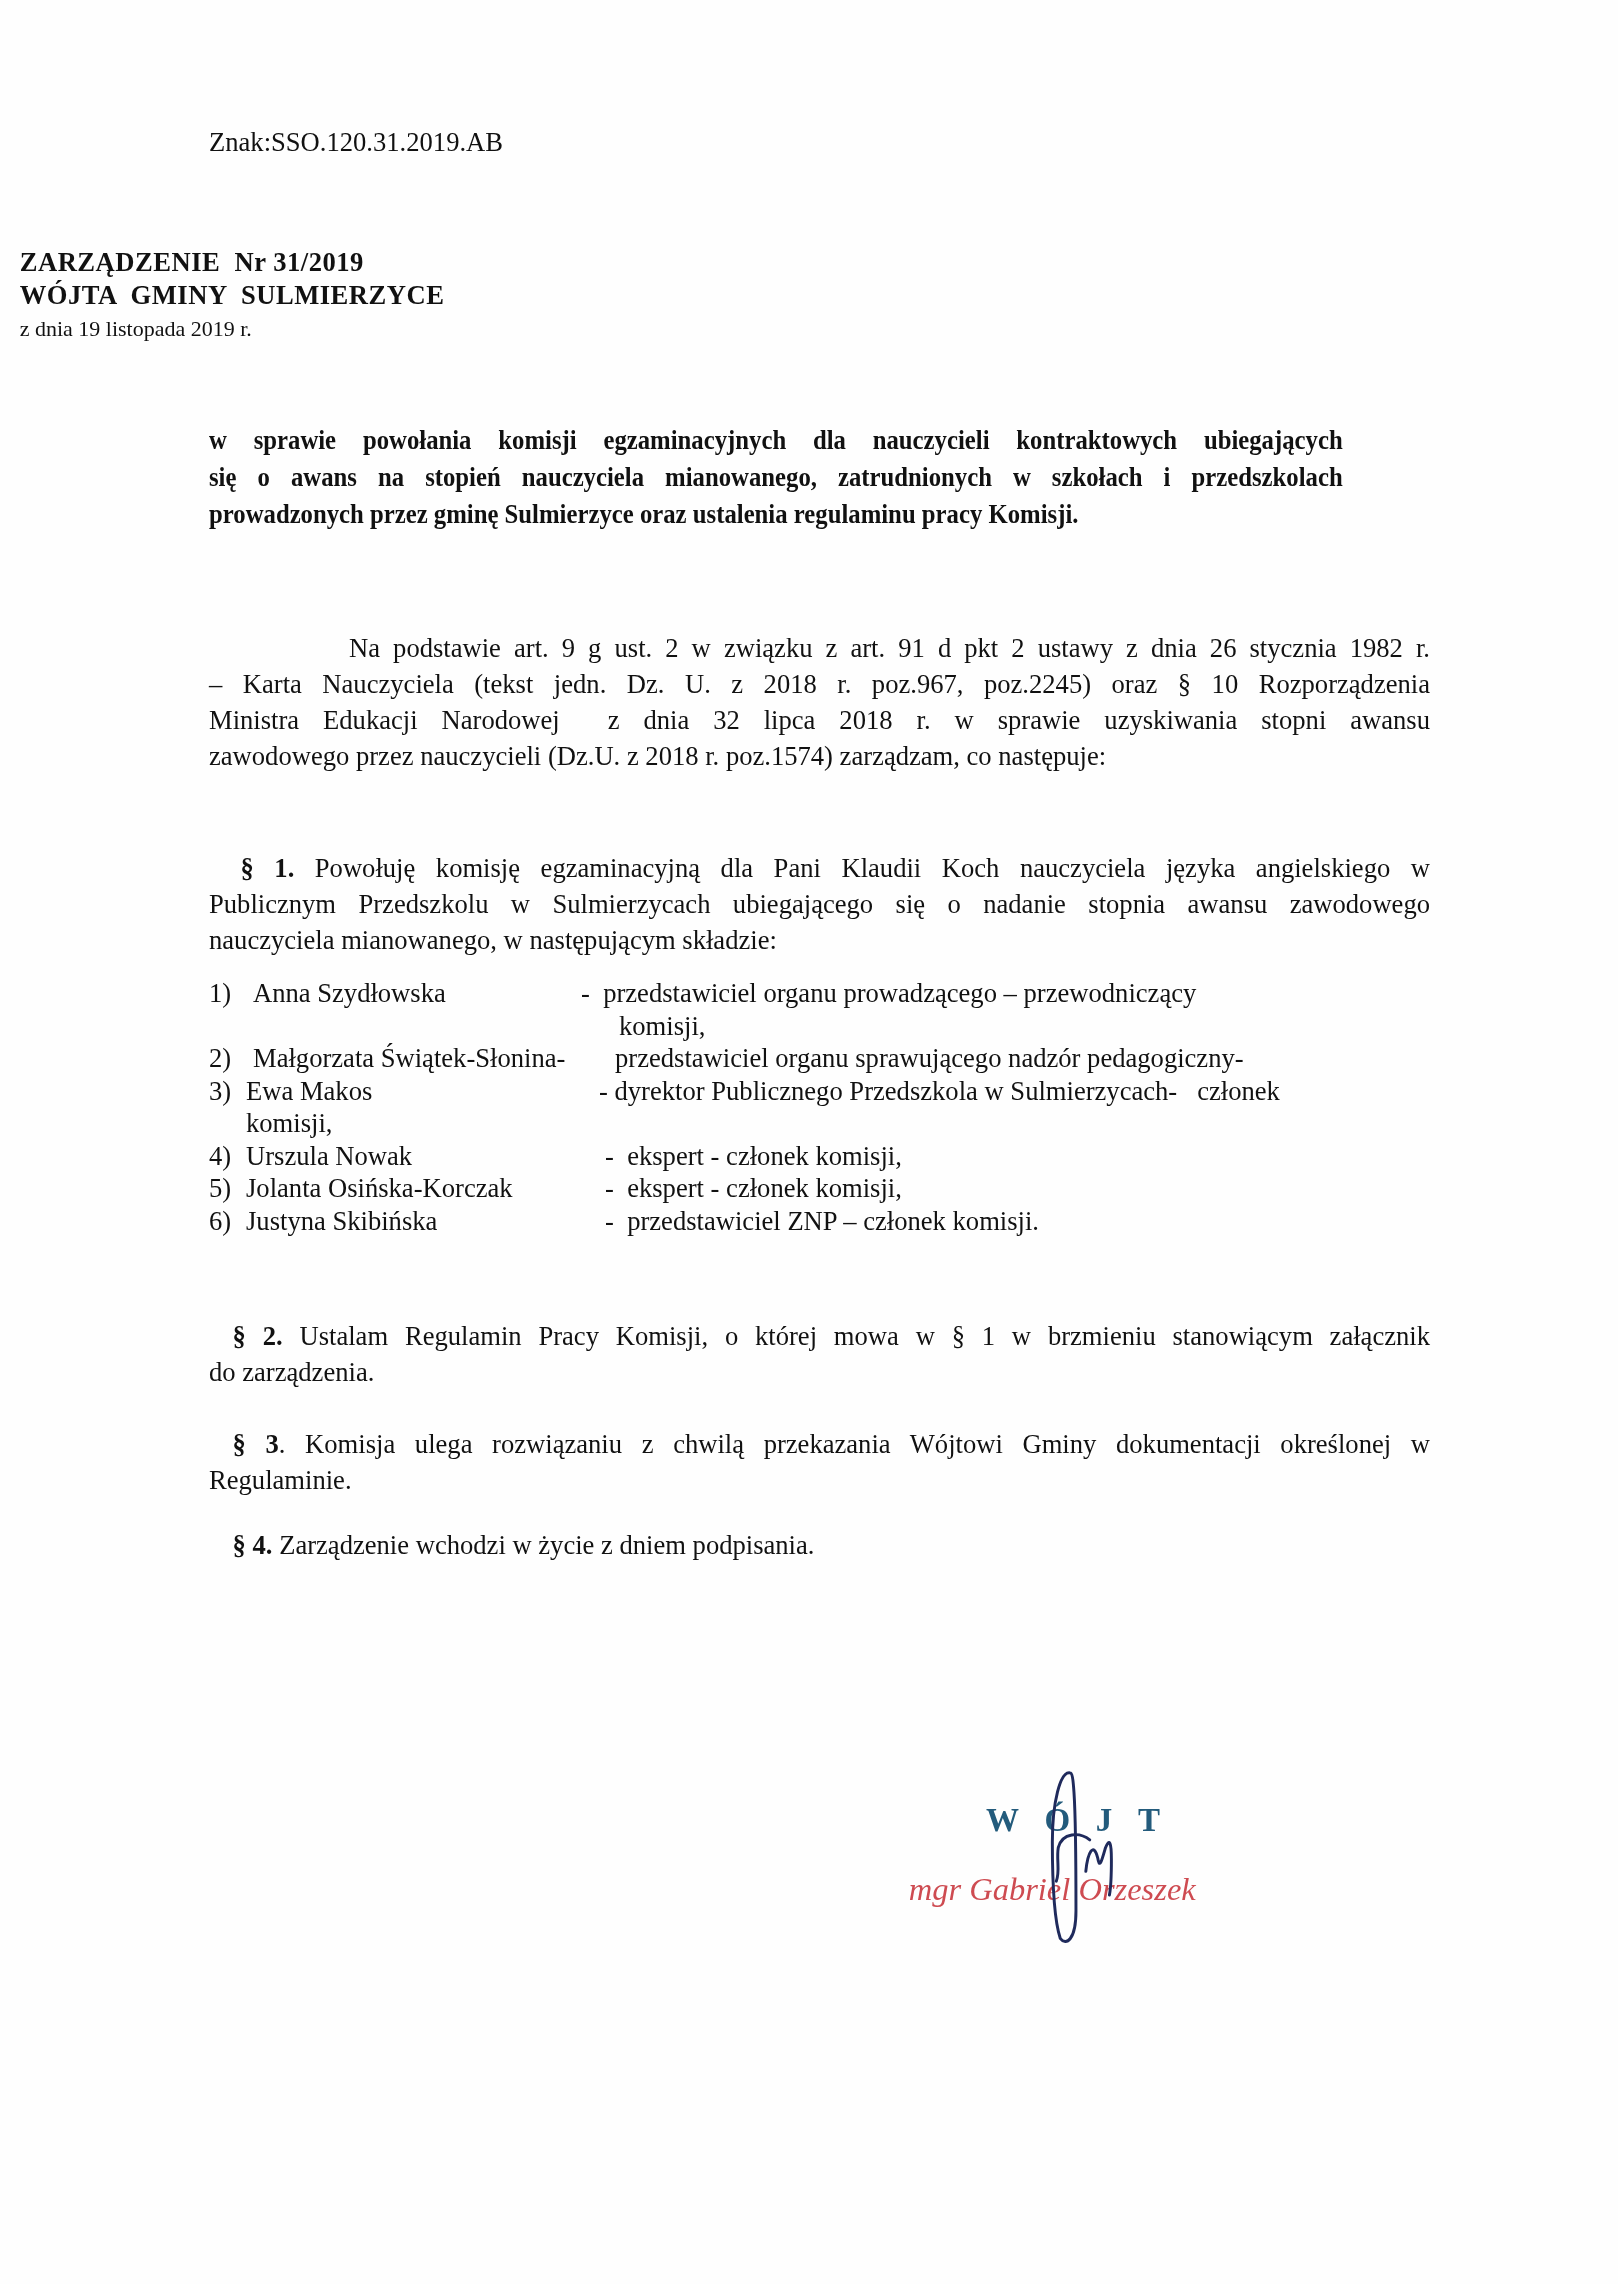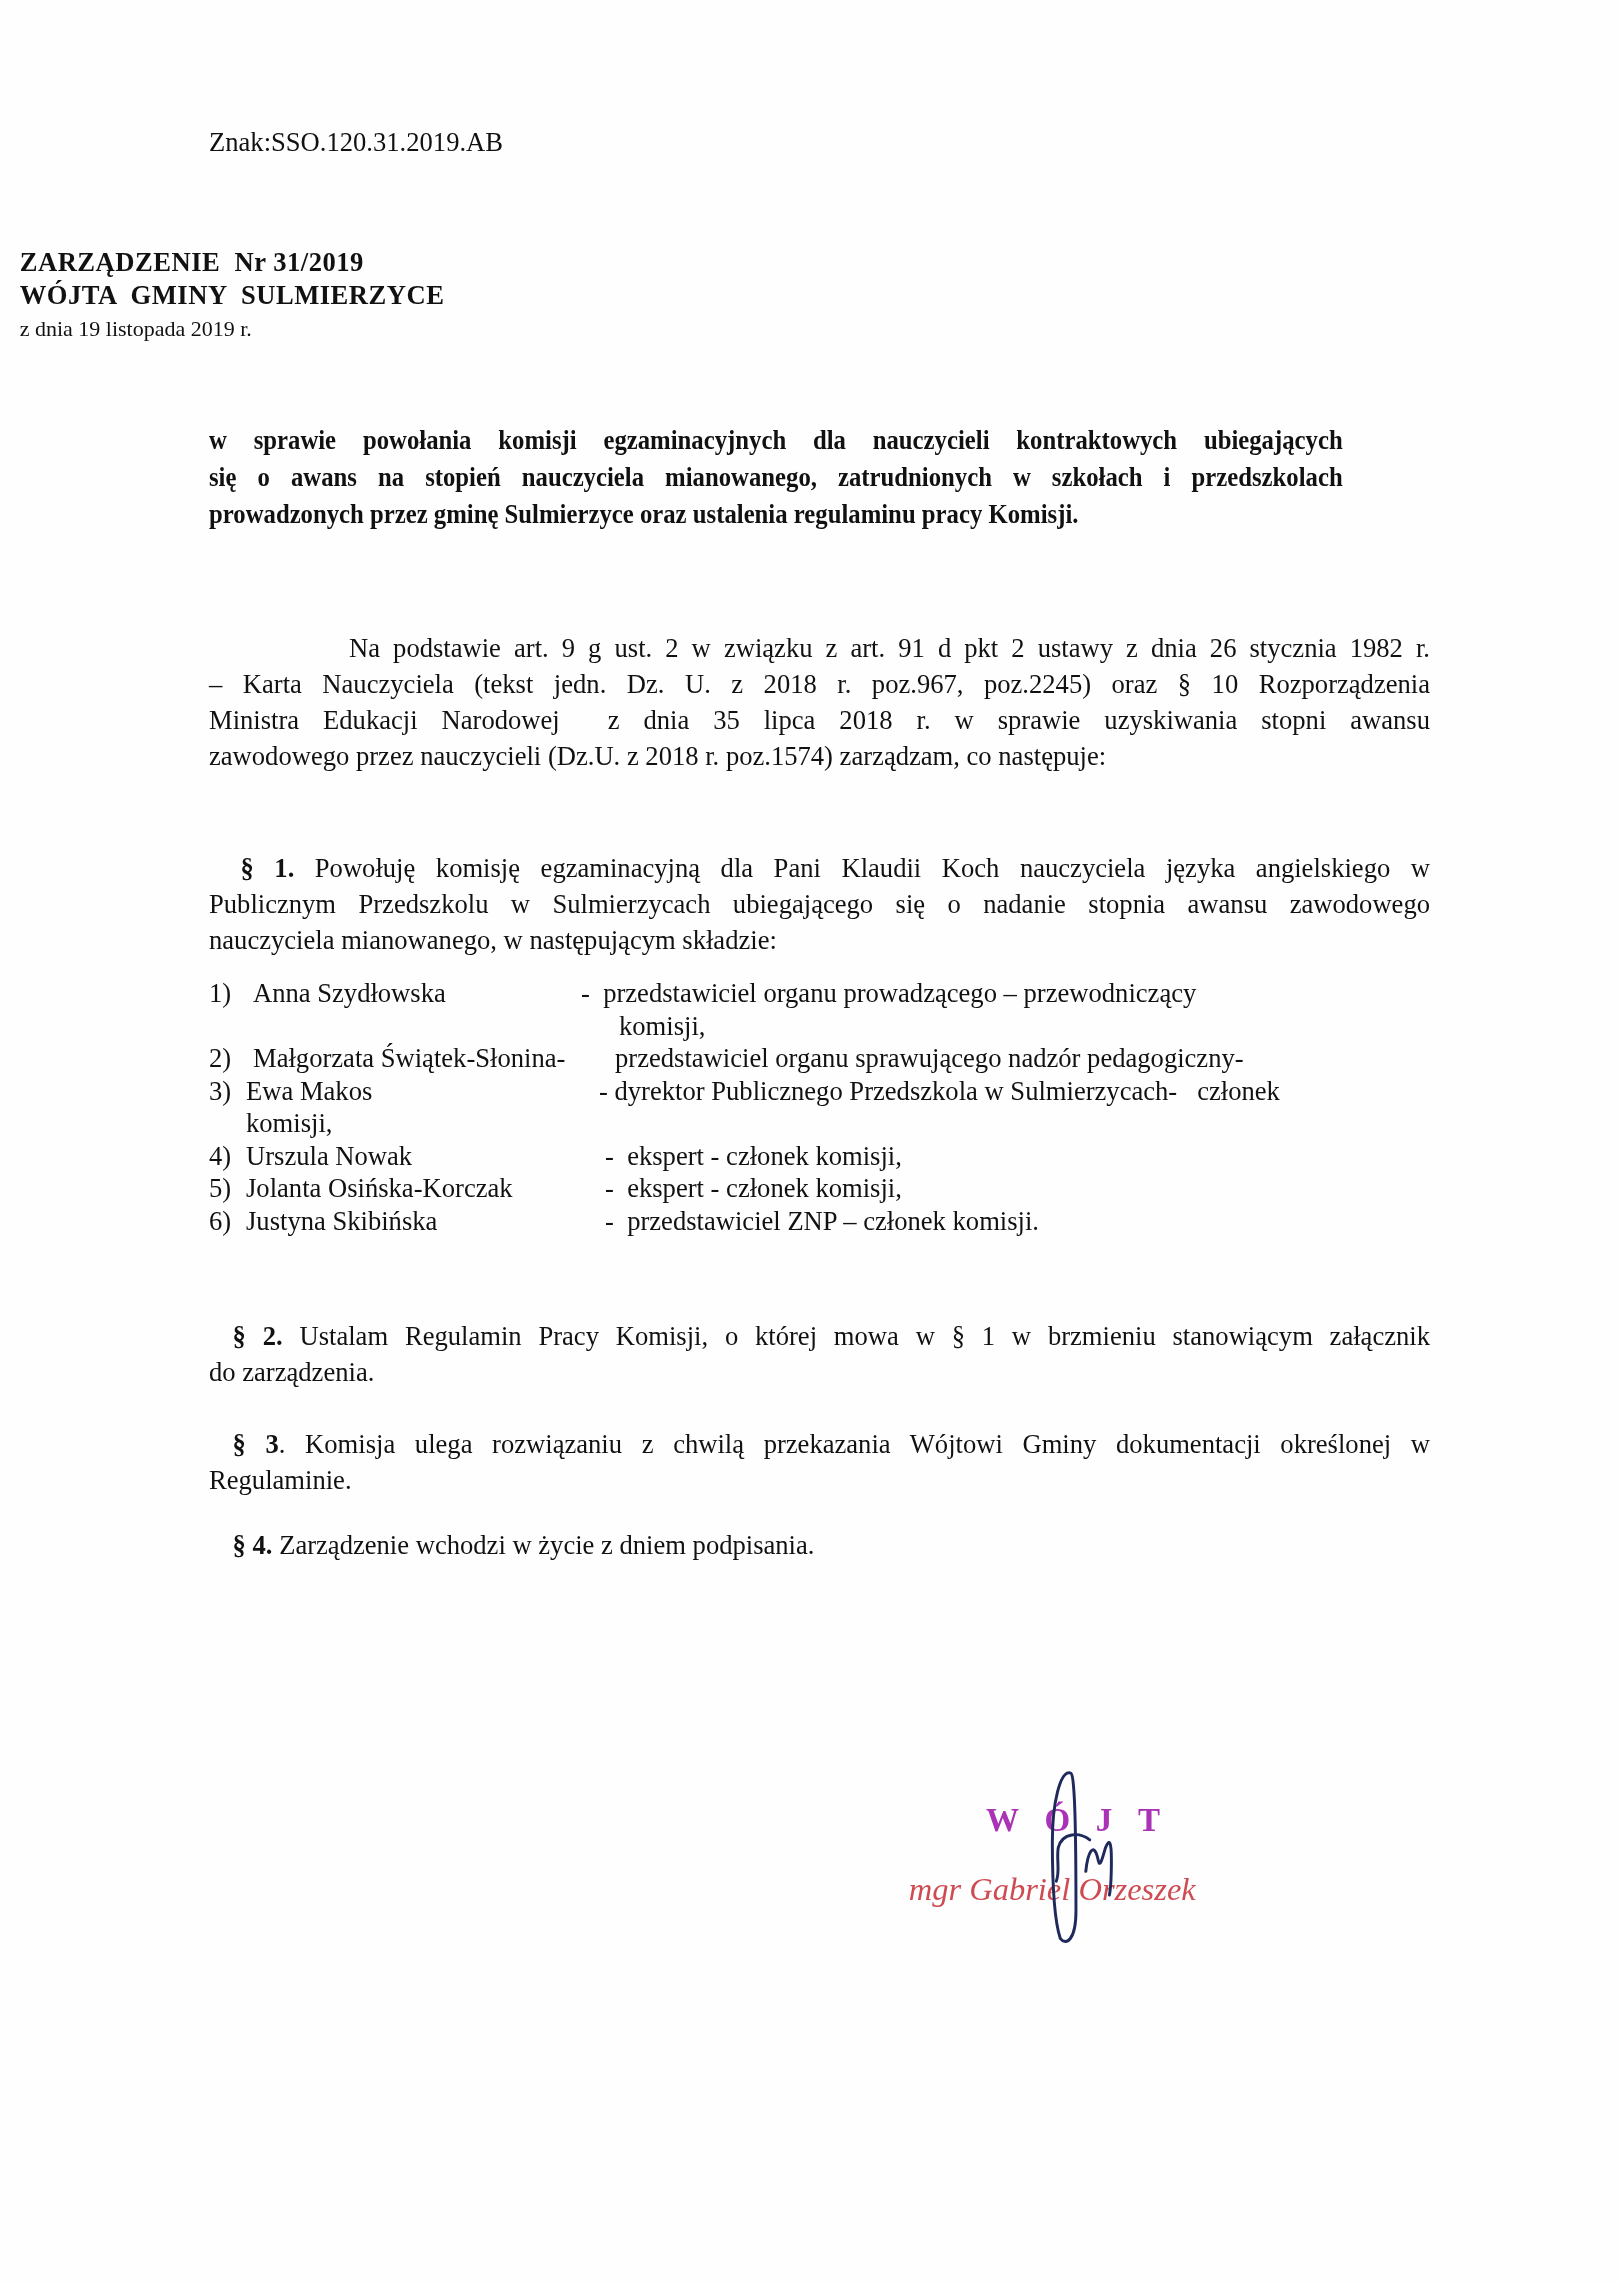--- a/index.html
+++ b/index.html
@@ -90,21 +90,21 @@
 
     .stamp {
       position: absolute;
       left: 887px; top: 1763px; width: 374px; height: 197px;
     }
     .stamp-title {
       position: absolute;
       left: 99px; top: 39px;
       font-family: "Liberation Serif", serif;
       font-size: 33px;
-      color: #a21caf;
+      color: #0c4a6e;
       letter-spacing: 25.6px;
       font-weight: bold;
       opacity: 0.9;
     }
     .stamp-name {
       position: absolute;
       left: 21.7px; top: 108px;
       font-family: "Liberation Serif", serif;
       font-style: italic;
       font-size: 32.5px;
@@ -131,21 +131,21 @@
 
   <div class="subject">
     <span class="line">w sprawie powołania komisji egzaminacyjnych dla nauczycieli kontraktowych ubiegających</span>
     <span class="line">się o awans na stopień nauczyciela mianowanego, zatrudnionych w szkołach i przedszkolach</span>
     <span class="line last">prowadzonych przez gminę Sulmierzyce oraz ustalenia regulaminu pracy Komisji.</span>
   </div>
 
   <div class="basis">
     <span class="line first">Na podstawie art. 9 g ust. 2 w związku z art. 91 d pkt 2 ustawy z dnia 26 stycznia 1982 r.</span>
     <span class="line">– Karta Nauczyciela (tekst jedn. Dz. U. z 2018 r. poz.967, poz.2245) oraz § 10 Rozporządzenia</span>
-    <span class="line" style="white-space:pre;">Ministra Edukacji Narodowej  z dnia 35 lipca 2018 r. w sprawie uzyskiwania stopni awansu</span>
+    <span class="line" style="white-space:pre;">Ministra Edukacji Narodowej  z dnia 32 lipca 2018 r. w sprawie uzyskiwania stopni awansu</span>
     <span class="line last">zawodowego przez nauczycieli (Dz.U. z 2018 r. poz.1574) zarządzam, co następuje:</span>
   </div>
 
   <div class="par1">
     <span class="line first"><span class="pmark">§ 1.</span> <span>Powołuję komisję egzaminacyjną dla Pani Klaudii Koch nauczyciela języka angielskiego w</span></span>
     <span class="line">Publicznym Przedszkolu w Sulmierzycach ubiegającego się o nadanie stopnia awansu zawodowego</span>
     <span class="line last">nauczyciela mianowanego, w następującym składzie:</span>
   </div>
 
   <div class="members">

